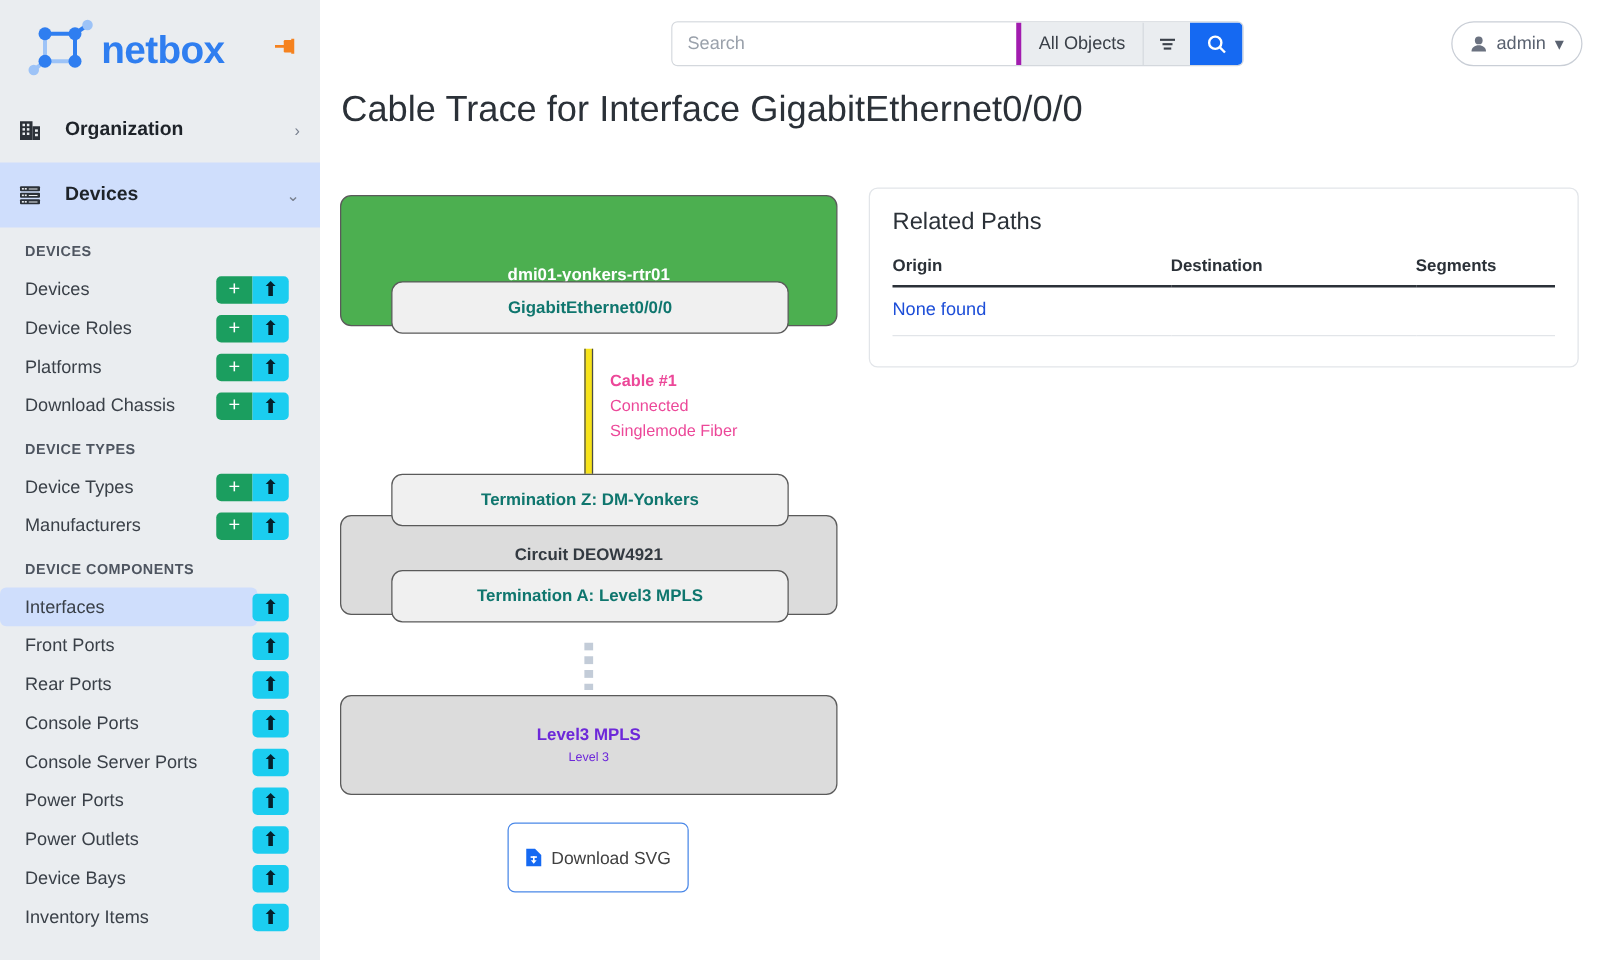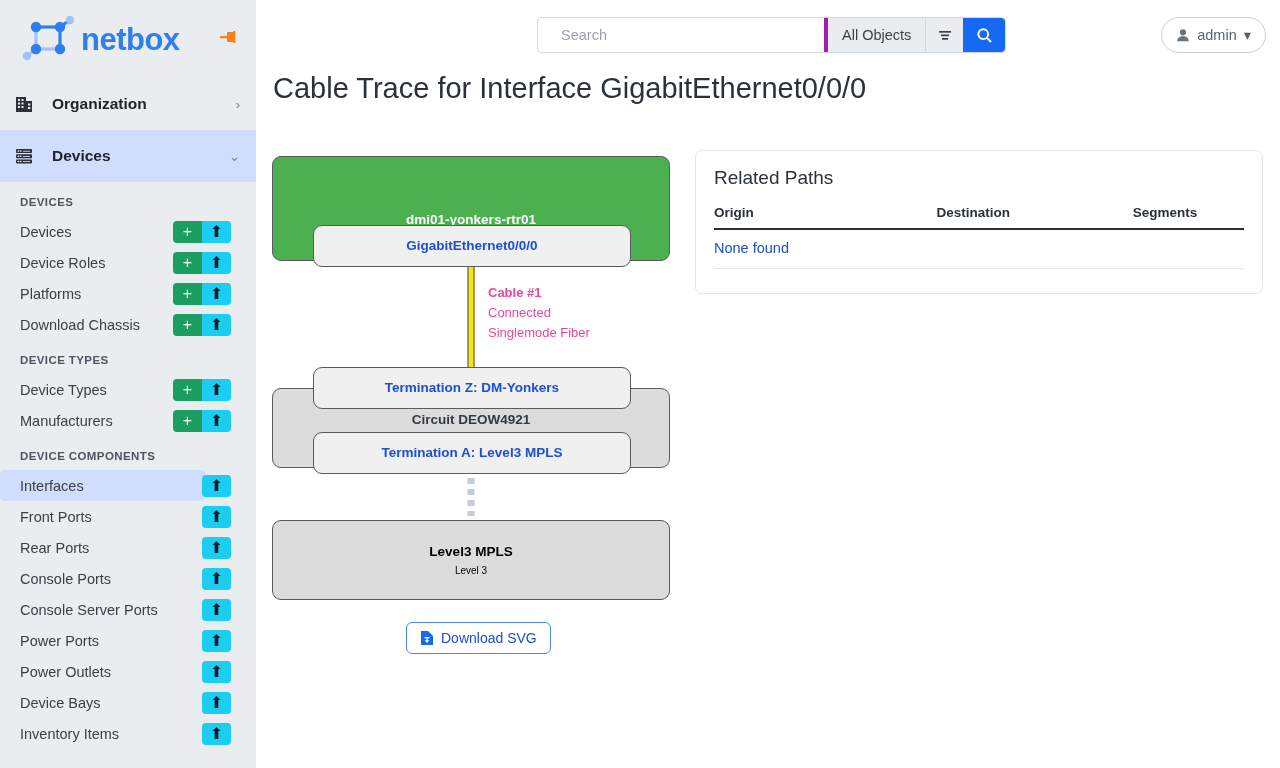--- a/index.html
+++ b/index.html
@@ -78,21 +78,21 @@
   .sb-btn.imp.only { border-radius: 4px; }
 
   
   #topbar {
     position: absolute; left: 256px; top: 0; right: 0; height: 70px;
     background: #ffffff;
   }
   .search-wrap {
     position: absolute; left: 281px; top: 17px;
     display: flex; height: 36px;
-    border: 1px solid #d4d8dd; border-radius: 5px; overflow: hidden; padding-left: 11px;
+    border: 1px solid #d4d8dd; border-radius: 5px; overflow: hidden;
   }
   .search-input {
     width: 275px; border: none; outline: none; padding: 0 12px;
     font-size: 14.5px; font-family: "Liberation Sans", sans-serif;
     color: #3a4048; background: #fff;
   }
   .search-input::placeholder { color: #9aa1ab; }
   .search-scope {
     display: flex; align-items: center; padding: 0 14px;
     background: #eaedf0; font-size: 14.5px; color: #3a4048;
@@ -133,29 +133,29 @@
     text-align: center;
   }
   .node .n-title { font-weight: 700; font-size: 13.5px; line-height: 1.5; }
   .node .n-sub  { font-size: 10px; line-height: 1.5; }
 
   .node.device { width: 398px; background: #4caf50; color: #fff; height: 105px; justify-content: flex-end; }
   .node.device .n-title { color:#fff; }
   .node.device .n-sub { color:#f1fbf2; }
 
   .node.term {
-    width: 318px; background: #f0f0f0; color: #1d4ed8;
-    height: 42px; margin: -36px auto 0 auto; z-index: 3;
+    width: 318px; background: #f0f0f0; color: #0f766e;
+    height: 42px; margin: -36px auto 12px auto; z-index: 3;
   }
   .node.circuit {
     width: 398px; background: #dcdcdc; color: #333a41;
     height: 80px; margin-top: -21px; z-index: 1;
   }
   .node.provider {
-    width: 398px; background: #dcdcdc; color: #000000;
+    width: 398px; background: #dcdcdc; color: #6d28d9;
     height: 80px; z-index: 1;
   }
 
   .cable-seg { position: relative; height: 100px; }
   .cable-line {
     position: absolute; left: 199px; top: 0; bottom: 0;
     width: 7px; transform: translateX(-50%);
     background: #f7e319;
     border-left: 1.4px solid #4a4a4a; border-right: 1.4px solid #4a4a4a;
   }
@@ -169,22 +169,22 @@
   .dots-line {
     position: absolute; left: 199px; top: 4px;
     width: 7px; height: 38px; transform: translateX(-50%);
     background-image: linear-gradient(#c3ccd8 55%, rgba(0,0,0,0) 0%);
     background-size: 7px 11px; background-repeat: repeat-y;
   }
 
   .dl-btn {
     display: inline-flex; align-items: flex-end; gap: 7px;
     margin: 22px 0 0 134px;
-    padding: 7px 13px; border: 1px solid #4a88e8; border-radius: 6px;
-    background: #fff; color: #1d4ed8; font-size: 14px; cursor: pointer;
+    padding: 19px 13px; border: 1px solid #4a88e8; border-radius: 6px;
+    background: #fff; color: #404040; font-size: 14px; cursor: pointer;
     font-family: "Liberation Sans", sans-serif;
   }
   .trace-status {
     margin: 25px 0 0 0; width: 400px; text-align: center;
     font-size: 30px; color: #2e7d32; font-weight: 400;
   }
 
   
   #related {
     position: absolute; left: 439px; top: 80px; width: 568px;

